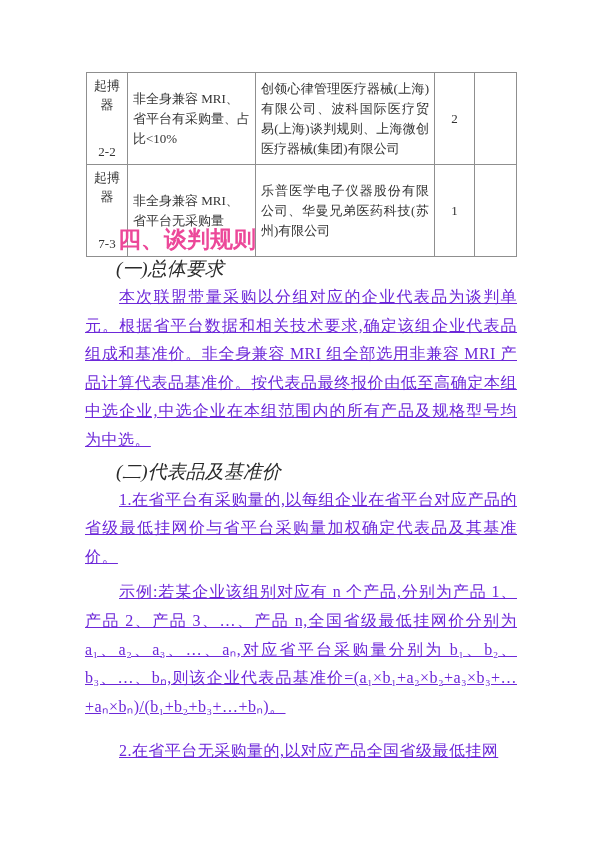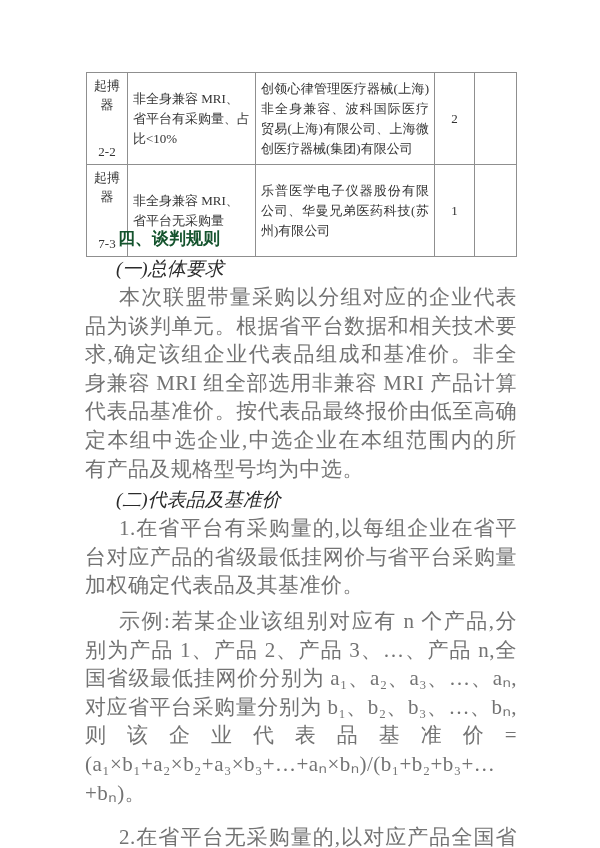--- a/index.html
+++ b/index.html
@@ -43,40 +43,41 @@
   
   .content {
     position: absolute;
     left: 85px;
     top: 226px;
     width: 432px;
   }
   .h2 {
     font-family: "Liberation Sans", sans-serif;
     font-weight: bold;
-    font-size: 17px;
+    font-size: 23px;
     line-height: 26px;
     margin-left: 33px;
-    color: #14532d;
+    color: #ec4899;
   }
   .h3 {
     font-style: italic;
     font-size: 19px;
     line-height: 28px;
     margin-left: 31px;
     margin-top: 3px;
     color: #2b2b2b;
   }
   .content p {
-    font-size: 21px;
+    font-size: 16px;
     line-height: 28.6px;
     letter-spacing: 0.45px;
     text-align: justify;
     text-indent: 34px;
-    color: #737373;
+    color: #6d28d9;
+    text-decoration: underline;
   }
   p.example { margin-top: 7px; }
   p.rule2 { margin-top: 16px; }
 </style>
 </head>
 <body>
 
 <div class="page">
 
   <table class="doc-table">
@@ -87,21 +88,21 @@
       <col style="width:40px">
       <col style="width:42px">
     </colgroup>
     <tbody>
       <tr class="row-1">
         <td class="c-group">
           <span class="grp">起搏器</span>
           <span class="code">2-2</span>
         </td>
         <td class="c-crit">非全身兼容 MRI、省平台有采购量、占比&lt;10%</td>
-        <td class="c-comp">创领心律管理医疗器械(上海)非全身兼容、波科国际医疗贸易(上海)有限公司、上海微创医疗器械(集团)有限公司</td>
+        <td class="c-comp">创领心律管理医疗器械(上海)有限公司、波科国际医疗贸易(上海)谈判规则、上海微创医疗器械(集团)有限公司</td>
         <td class="c-count">2</td>
         <td class="c-extra"></td>
       </tr>
       <tr class="row-2">
         <td class="c-group">
           <span class="grp">起搏器</span>
           <span class="code">7-3</span>
         </td>
         <td class="c-crit">非全身兼容 MRI、省平台无采购量</td>
         <td class="c-comp">乐普医学电子仪器股份有限公司、华曼兄弟医药科技(苏州)有限公司</td>

